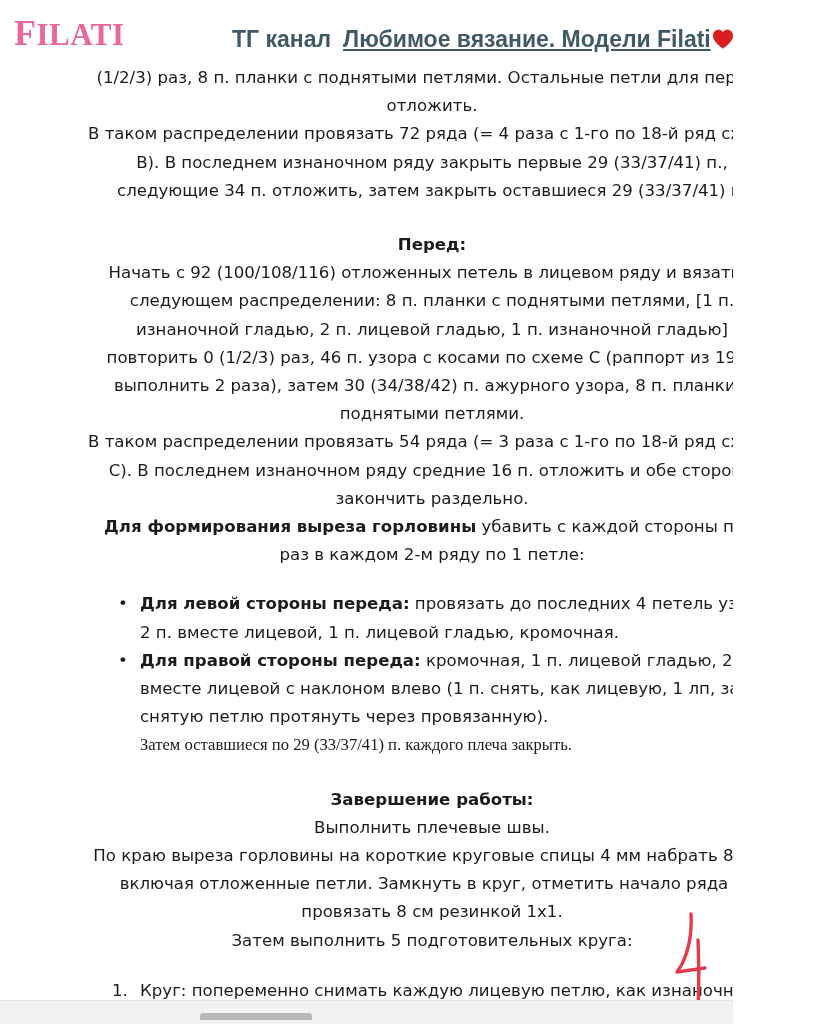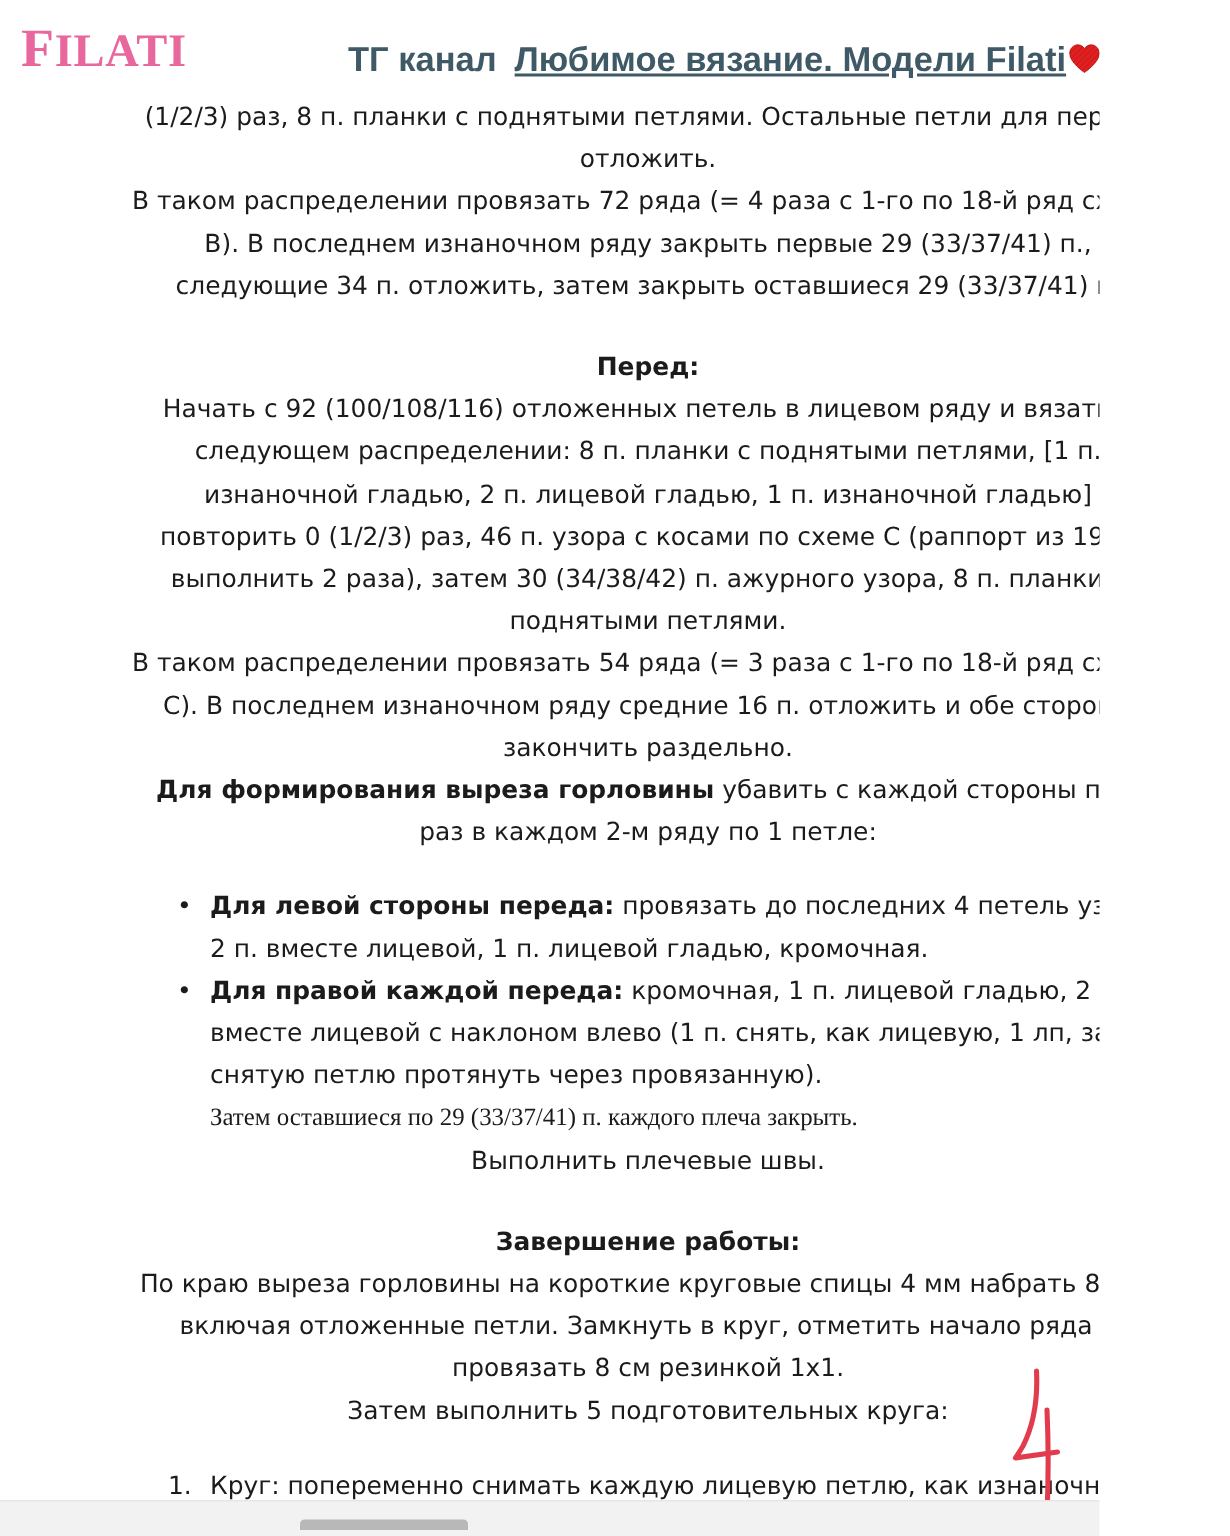--- a/index.html
+++ b/index.html
@@ -218,27 +218,27 @@
 
     <p class="para"><span class="lead">Для формирования выреза горловины</span><span> убавить с каждой стороны по 9 раз в каждом 2-м ряду по 1 петле:</span></p>
 
     <ul class="bullet-list">
       <li>
         <span class="marker">•</span>
         <span class="lead">Для левой стороны переда:</span><span> провязать до последних 4 петель узора, 2 п. вместе лицевой, 1 п. лицевой гладью, кромочная.</span>
       </li>
       <li>
         <span class="marker">•</span>
-        <span class="lead">Для правой каждой переда:</span><span> кромочная, 1 п. лицевой гладью, 2 п. вместе лицевой с наклоном влево (1 п. снять, как лицевую, 1 лп, затем снятую петлю протянуть через провязанную).</span>
+        <span class="lead">Для правой стороны переда:</span><span> кромочная, 1 п. лицевой гладью, 2 п. вместе лицевой с наклоном влево (1 п. снять, как лицевую, 1 лп, затем снятую петлю протянуть через провязанную).</span>
         <span class="sub-line">Затем оставшиеся по 29 (33/37/41) п. каждого плеча закрыть.</span>
       </li>
     </ul>
 
+    <p class="para gap-before lead">Завершение работы:</p>
     <p class="para">Выполнить плечевые швы.</p>
-    <p class="para gap-before lead">Завершение работы:</p>
     <p class="para">По краю выреза горловины на короткие круговые спицы 4 мм набрать 82 п., включая отложенные петли. Замкнуть в круг, отметить начало ряда и провязать 8 см резинкой 1x1.</p>
     <p class="para">Затем выполнить 5 подготовительных круга:</p>
 
     <ol class="num-list">
       <li>
         <span class="marker">1.</span>
         <span>Круг: попеременно снимать каждую лицевую петлю, как изнаночную (нить за работой), и провязывать каждую изнаночную петлю изнаночной.</span>
       </li>
 
     </ol>

